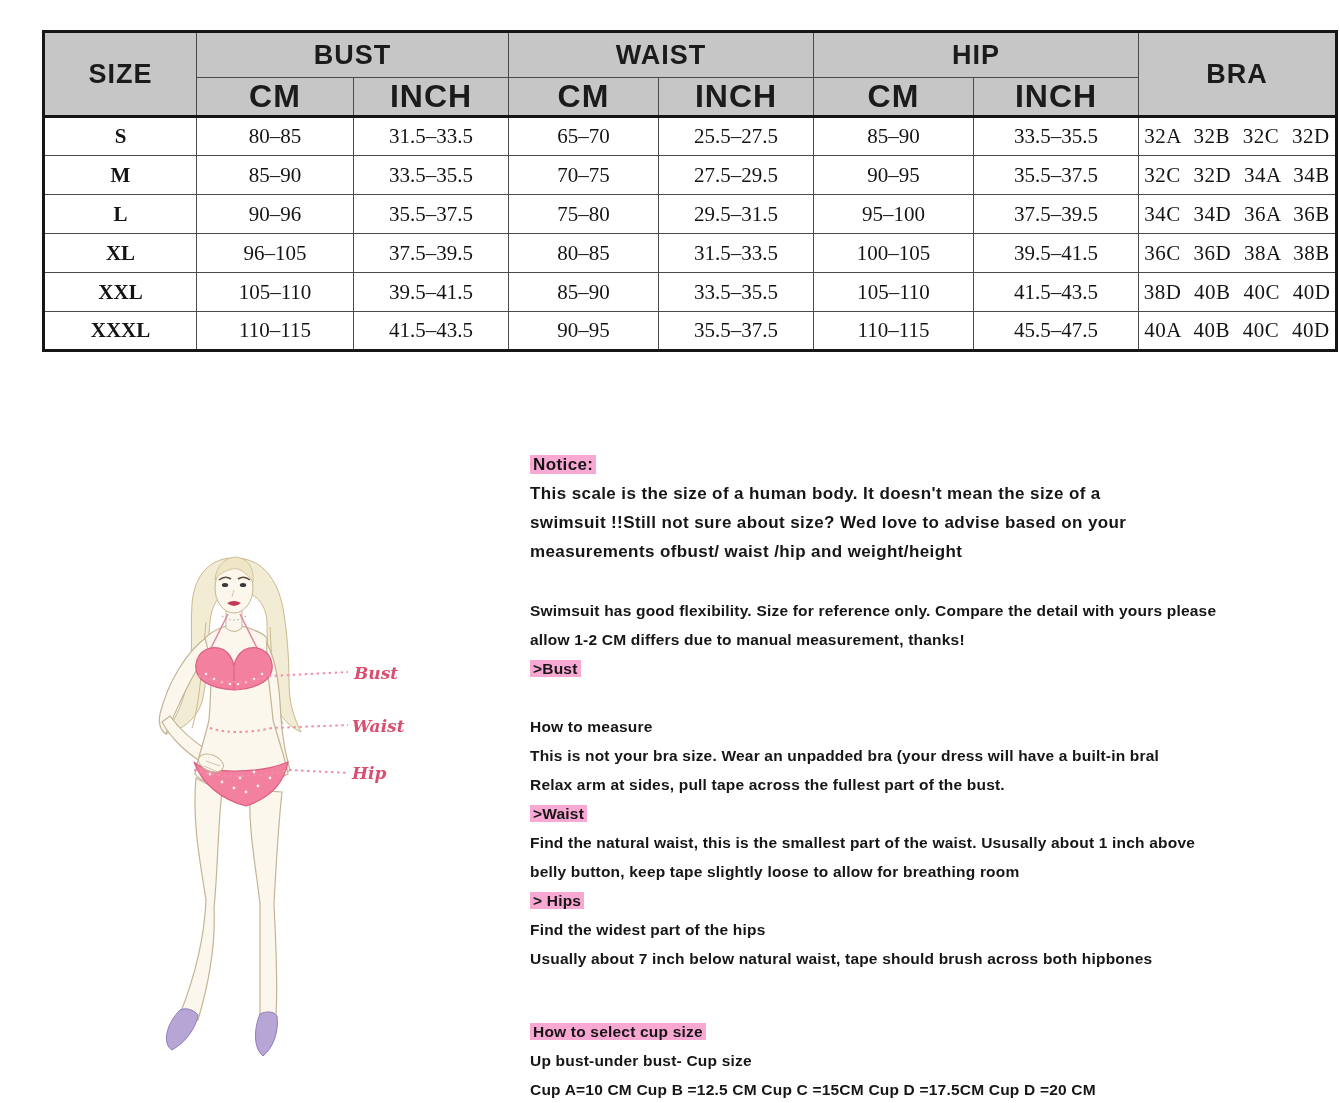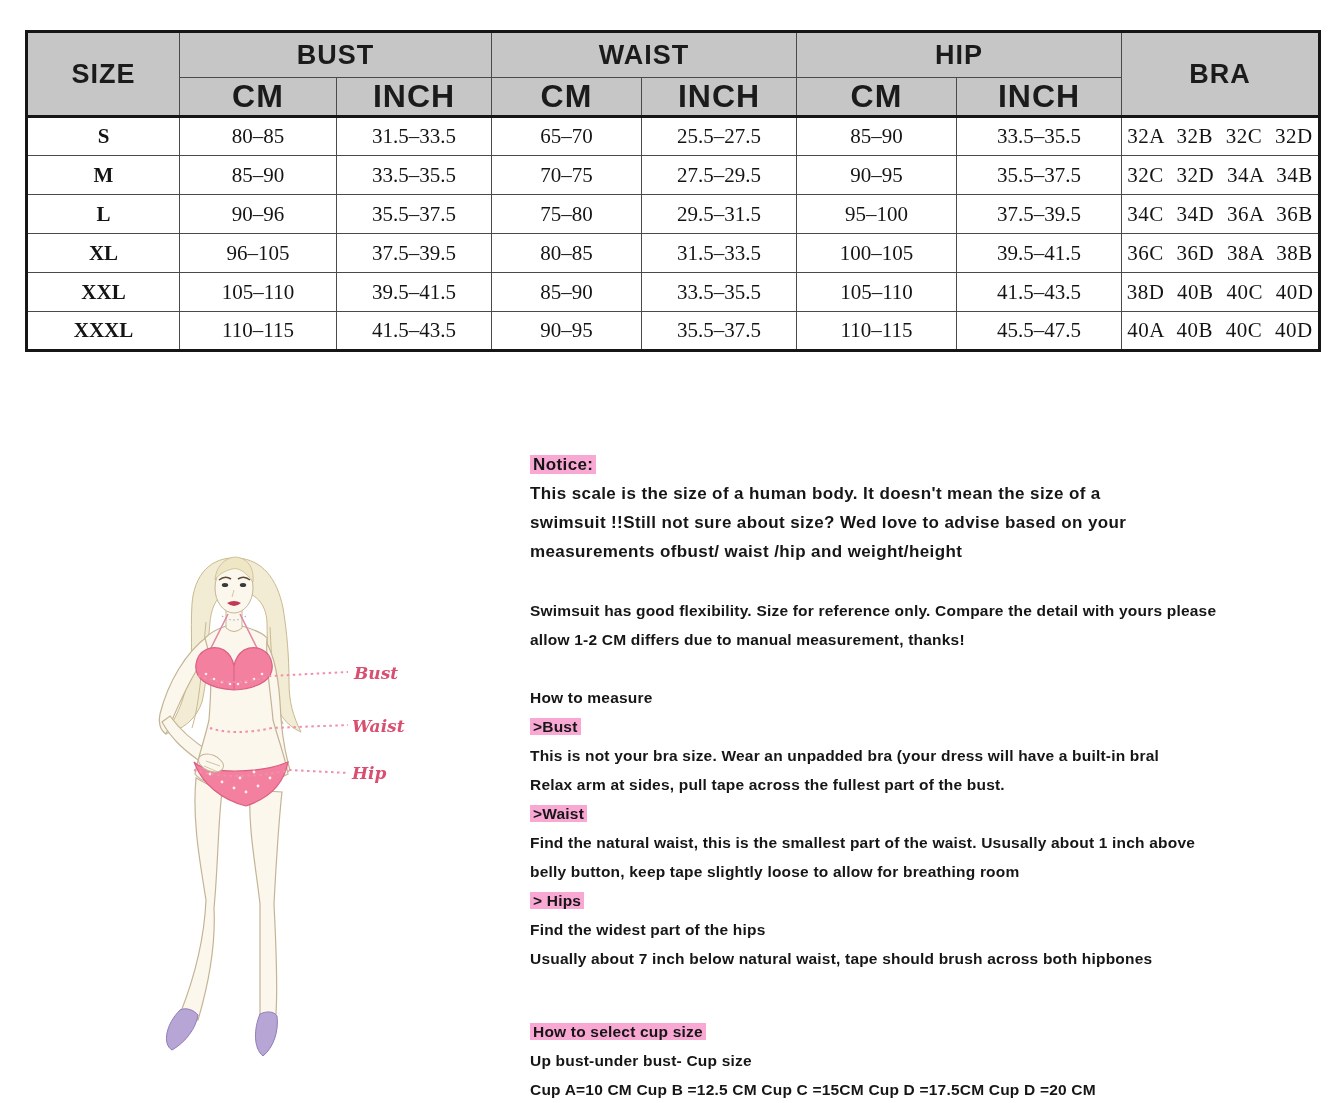--- a/index.html
+++ b/index.html
@@ -2,21 +2,21 @@
 <html><head>
 <meta charset="utf-8">
 <style>
   html,body{margin:0;padding:0;}
   body{
     width:1340px;height:1103px;position:relative;background:#ffffff;
     font-family:"Liberation Sans",sans-serif;overflow:hidden;
   }
 
   
-  .size-table-wrap{position:absolute;left:25px;top:30px;}
+  .size-table-wrap{position:absolute;left:42px;top:30px;}
   table.size-table{
     border-collapse:collapse;table-layout:fixed;width:1293px;
     border:3px solid #161616;
   }
   .size-table th,.size-table td{
     border:1px solid #4a4a4a;text-align:center;vertical-align:middle;
     padding:0;overflow:hidden;white-space:nowrap;
   }
   .size-table thead th{background:#c6c6c6;color:#1b1b1b;font-weight:bold;}
   .size-table thead tr.sub-row th{border-bottom:3px solid #161616;}
@@ -253,23 +253,23 @@
 
 <div class="notes">
   <div class="line big"><span class="hl">Notice:</span></div>
   <div class="line big">This scale is the size of a human body. It doesn't mean the size of a</div>
   <div class="line big">swimsuit !!Still not sure about size? Wed love to advise based on your</div>
   <div class="line big">measurements ofbust/ waist /hip and weight/height</div>
 
   <div class="line sp30">Swimsuit has good flexibility. Size for reference only. Compare the detail with yours please</div>
   <div class="line">allow 1-2 CM differs due to manual measurement, thanks!</div>
 
+  <div class="line"><span class="hl">&gt;Bust</span></div>
+
   <div class="line sp29">How to measure</div>
-
-  <div class="line"><span class="hl">&gt;Bust</span></div>
   <div class="line">This is not your bra size. Wear an unpadded bra (your dress will have a built-in bral</div>
   <div class="line">Relax arm at sides, pull tape across the fullest part of the bust.</div>
 
   <div class="line"><span class="hl">&gt;Waist</span></div>
   <div class="line">Find the natural waist, this is the smallest part of the waist. Ususally about 1 inch above</div>
   <div class="line">belly button, keep tape slightly loose to allow for breathing room</div>
 
   <div class="line"><span class="hl">&gt; Hips</span></div>
   <div class="line">Find the widest part of the hips</div>
   <div class="line">Usually about 7 inch below natural waist, tape should brush across both hipbones</div>

